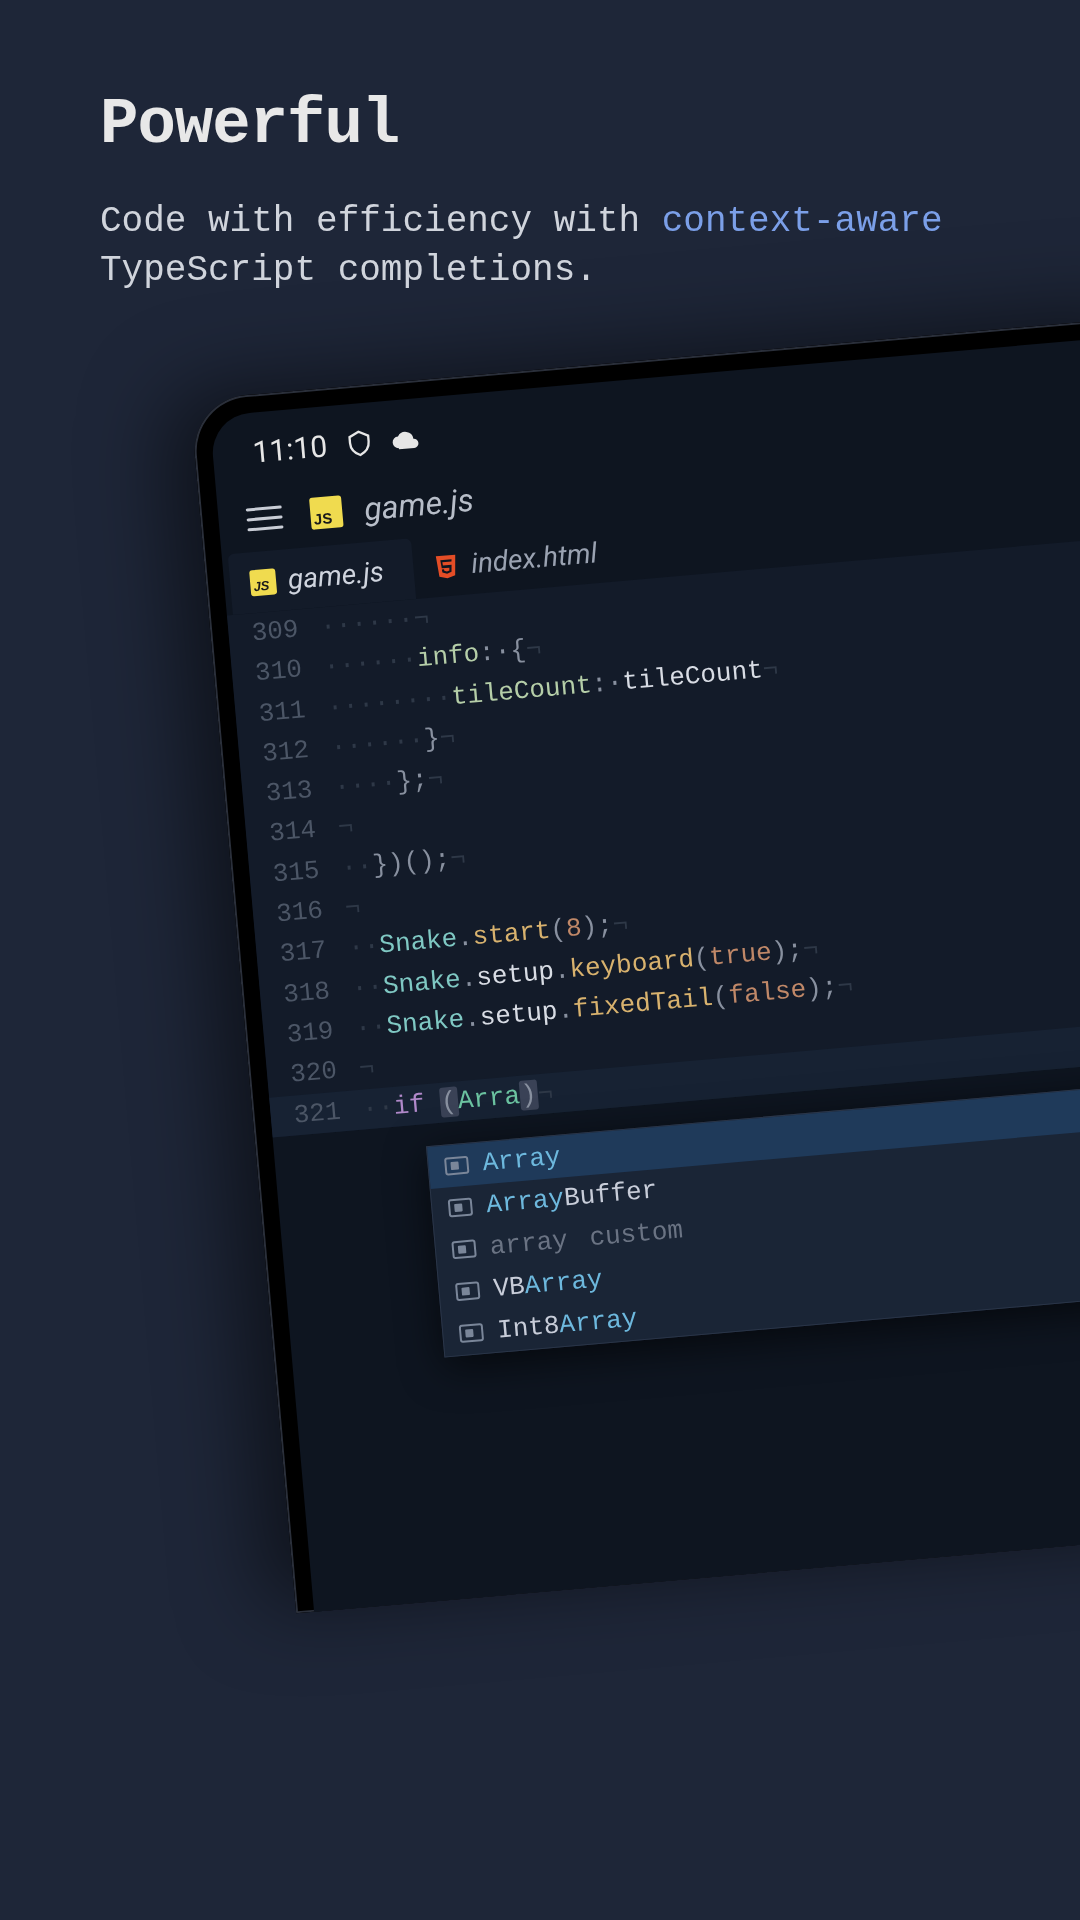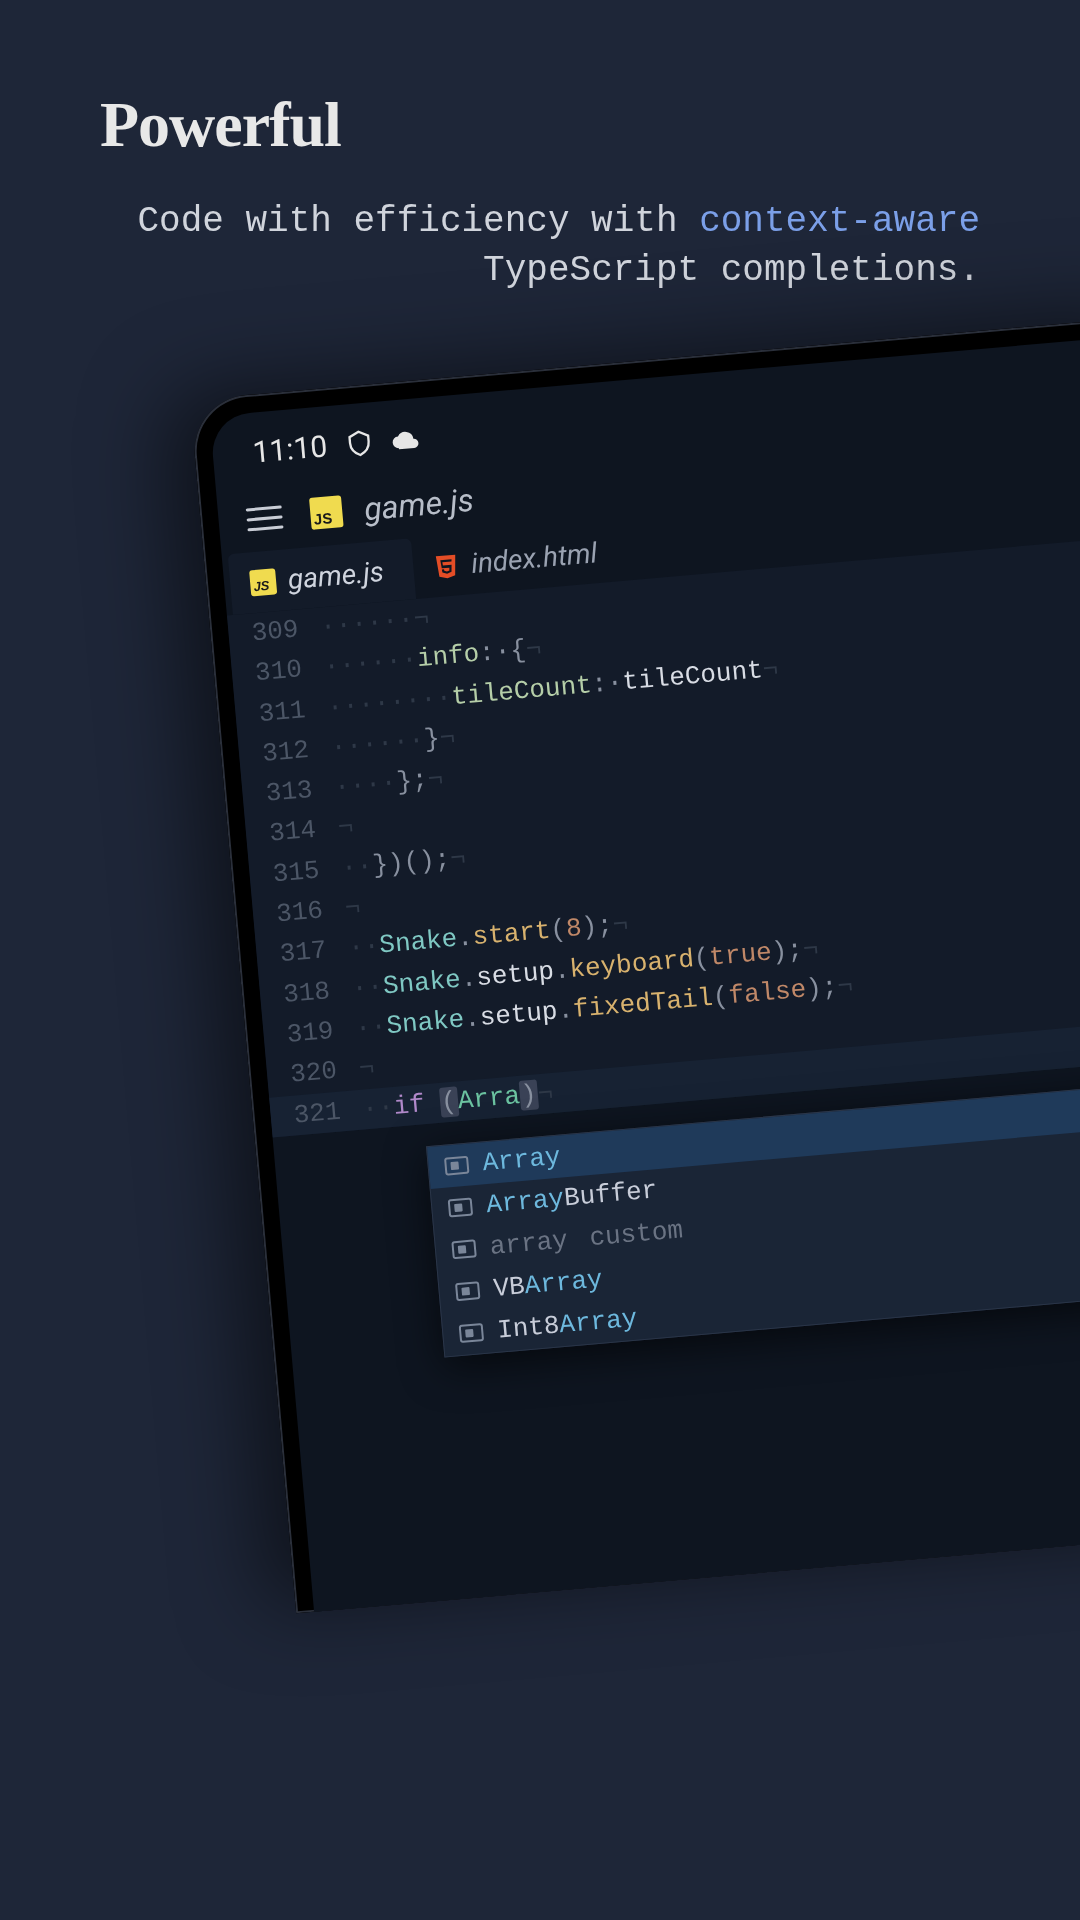--- a/index.html
+++ b/index.html
@@ -13,30 +13,28 @@
 }
 .hero {
   padding: 90px 100px 30px 100px;
   color: #e8e8e8;
 }
 .hero h1 {
   font-size: 64px;
   font-weight: 600;
   line-height: 1.1;
   letter-spacing: -1px;
-  font-family: Liberation Serif, serif;
 }
 .hero h1 .accent { color: #7b9fe8; }
 .hero p {
   margin-top: 38px;
   font-size: 36px;
   line-height: 1.35;
   color: #d0d4dc;
   font-weight: 400;
-  text-align: right;
 }
 .hero p .accent { color: #7b9fe8; }
 
 .device-wrap {
   position: absolute;
   top: 400px;
   left: 190px;
   transform: rotate(-5deg);
   transform-origin: top left;
 }

